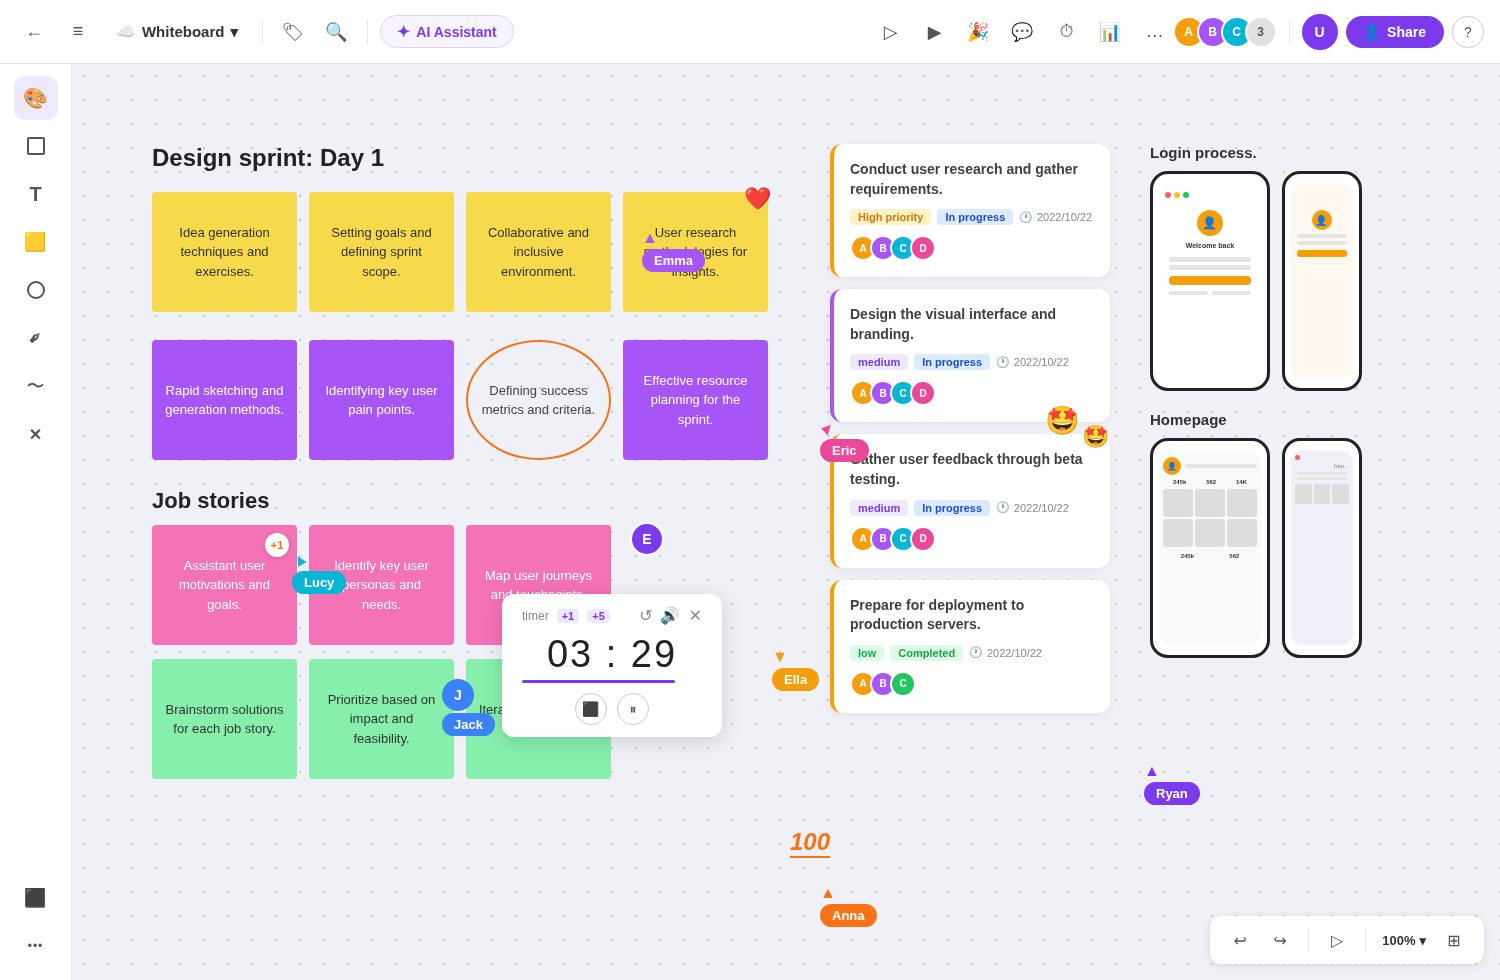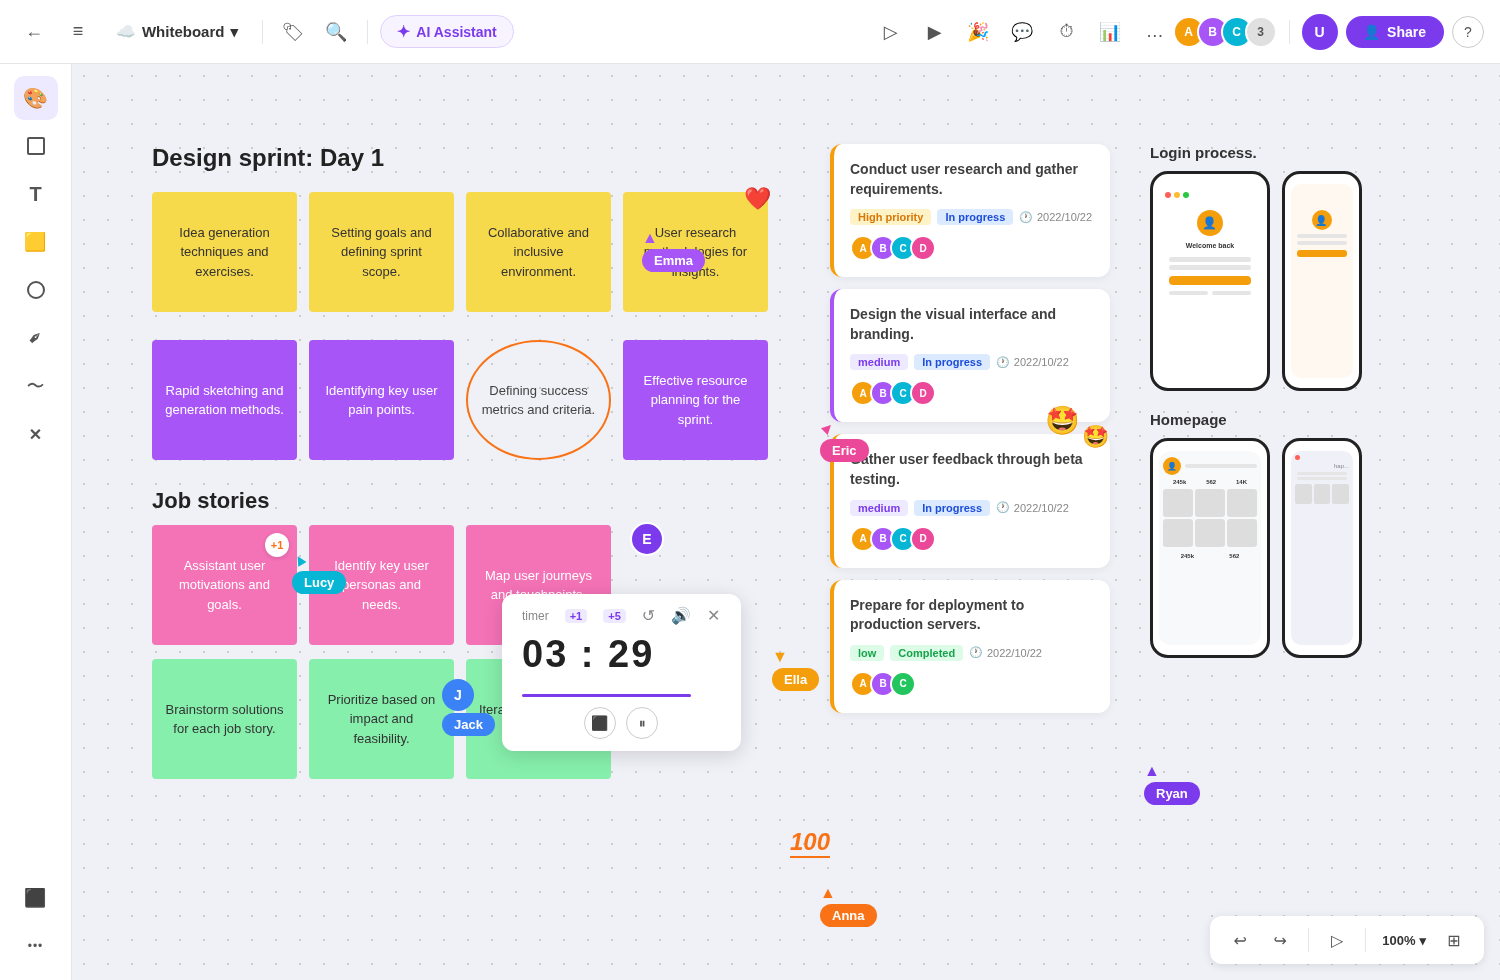--- a/index.html
+++ b/index.html
@@ -69,23 +69,23 @@
       pointer-events: none;
     }
 
     
     .timer-widget {
       position: absolute; top: 530px; left: 430px;
       background: #fff; border-radius: 12px; padding: 12px 20px;
       box-shadow: 0 4px 20px rgba(0,0,0,0.15);
       min-width: 220px;
     }
-    .timer-header { display: flex; align-items: center; gap: 16px; margin-bottom: 8px; color: #888; font-size: 12px; }
+    .timer-header { display: flex; align-items: center; gap: 8px; margin-bottom: 8px; color: #888; font-size: 12px; }
     .timer-badge { background: #ede9fe; color: #7c3aed; border-radius: 4px; padding: 1px 5px; font-size: 11px; font-weight: 600; }
-    .timer-display { font-size: 38px; font-weight: 700; text-align: left; color: #222; letter-spacing: 2px; margin-bottom: 18px; }
+    .timer-display { font-size: 38px; font-weight: 400; text-align: center; color: #222; letter-spacing: 2px; margin-bottom: 4px; }
     .timer-progress { height: 3px; background: #7c3aed; border-radius: 2px; width: 85%; margin-bottom: 10px; }
     .timer-controls { display: flex; align-items: center; justify-content: center; gap: 10px; }
     .timer-btn { width: 32px; height: 32px; border-radius: 50%; border: 1.5px solid #ccc; background: transparent; cursor: pointer; display: flex; align-items: center; justify-content: center; font-size: 14px; color: #555; }
 
     
     .right-panel {
       position: absolute; top: 80px; right: 390px; width: 280px;
     }
     .task-card {
       background: #fff; border-radius: 12px; padding: 16px;

